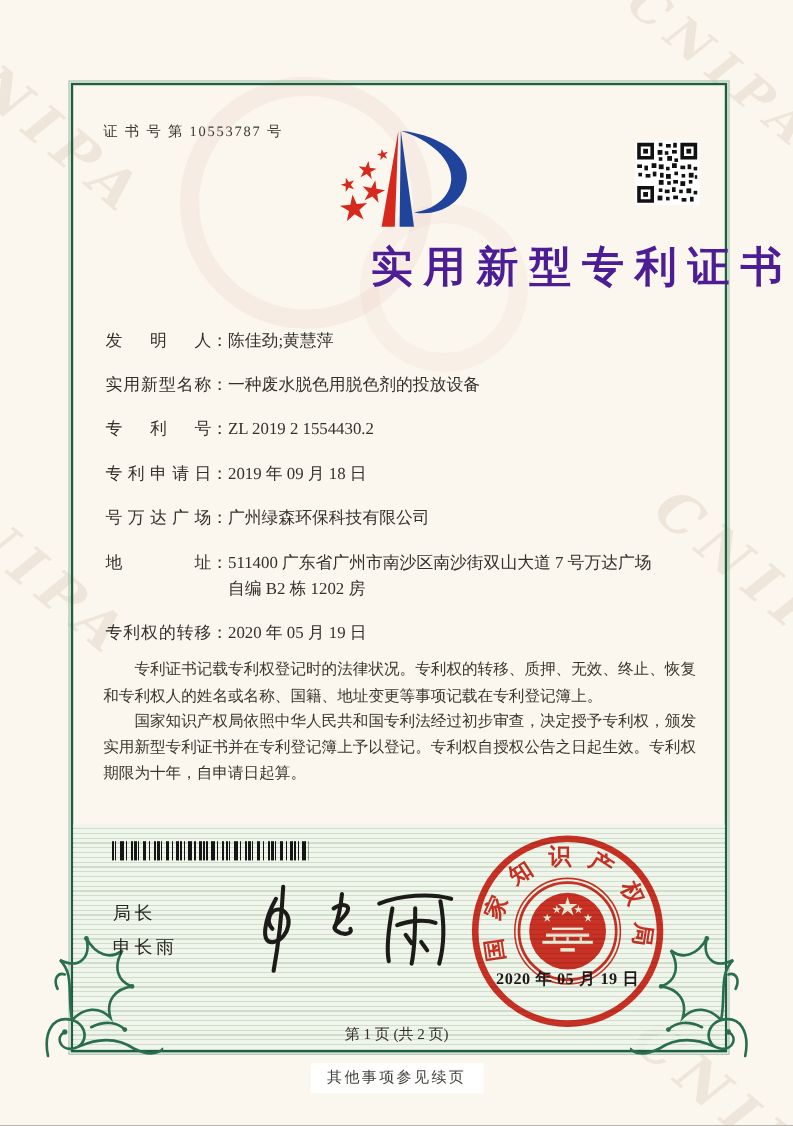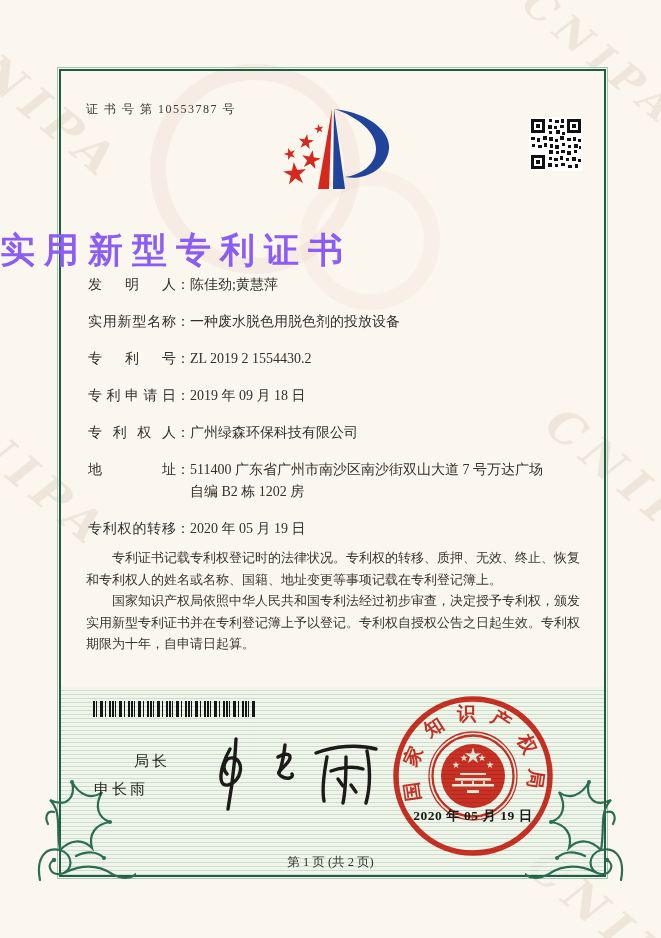--- a/index.html
+++ b/index.html
@@ -47,22 +47,22 @@
   .orn-right { left:525px; top:760px; transform:scaleX(-1); }
   
   .cert-no {
     position:absolute; z-index:3; left:86px; top:101px;
     font-size:12px; letter-spacing:1.5px; color:#3b3833;
   }
   .logo { position:absolute; z-index:3; left:253px; top:103px; }
   .qr   { position:absolute; z-index:3; left:529px; top:117px; }
   .title {
     position:absolute; z-index:3; left:0; top:199px; width:100%;
-    text-align:left; font-size:35px; font-weight:700;
-    letter-spacing:9px; color:#8b5cf6;margin-top:28px;
+    text-align:right; font-size:35px; font-weight:700;
+    letter-spacing:9px; color:#4c1d95;
   }
   
   .fields { position:absolute; z-index:3; left:88px; top:274px; width:480px; font-size:14px; }
   .row { line-height:22px; margin-bottom:15px; position:relative; }
   .lbl { display:inline-block; width:88px; text-align:justify; text-align-last:justify; vertical-align:top; }
   .colon { display:inline-block; width:14px; vertical-align:top; }
   .val { display:inline-block; vertical-align:top; }
   .val2 { margin-left:102px; line-height:22px; }
   .grp2 { position:absolute; left:257px; top:0; }
   
@@ -79,21 +79,21 @@
       #151515 3px 4px, transparent 4px 7px,
       #151515 7px 10px, transparent 10px 12px,
       #151515 12px 13px, transparent 13px 16px,
       #151515 16px 18px, transparent 18px 19px);
   }
   .sig-title, .sig-name {
     position:absolute; z-index:3; left:94px;
     font-family:"Liberation Sans","DejaVu Sans",sans-serif;
     font-size:15px; letter-spacing:3px; color:#26251f;
   }
-  .sig-title { top:752px;margin-left:40px; }
+  .sig-title { top:752px; }
   .sig-name  { top:780px; }
   .signature { position:absolute; z-index:3; left:198px; top:733px; }
   .seal { position:absolute; z-index:4; left:388px; top:691px; mix-blend-mode:multiply; opacity:0.95; }
   .seal-date {
     position:absolute; z-index:5; left:403px; top:807px; width:140px;
     text-align:center; font-size:13.5px; font-weight:600; color:#1c1a18; letter-spacing:0.5px;
   }
   .page-num {
     position:absolute; z-index:3; left:0; top:854px; width:100%;
     text-align:center; font-size:12.5px; color:#33302c;
@@ -236,21 +236,21 @@
     <div class="row">
       <span class="lbl">实用新型名称</span><span class="colon">：</span><span class="val">一种废水脱色用脱色剂的投放设备</span>
     </div>
     <div class="row">
       <span class="lbl">专利号</span><span class="colon">：</span><span class="val">ZL 2019 2 1554430.2</span>
     </div>
     <div class="row">
       <span class="lbl">专利申请日</span><span class="colon">：</span><span class="val">2019 年 09 月 18 日</span>
     </div>
     <div class="row">
-      <span class="lbl">专利权人</span><span class="colon">：</span><span class="val">广州绿森环保科技有限公司</span>
+      <span class="lbl">号万达广场</span><span class="colon">：</span><span class="val">广州绿森环保科技有限公司</span>
     </div>
     <div class="row">
       <span class="lbl">地址</span><span class="colon">：</span><span class="val">511400 广东省广州市南沙区南沙街双山大道 7 号万达广场</span>
       <div class="val2">自编 B2 栋 1202 房</div>
     </div>
     <div class="row">
       <span class="lbl">专利权的转移</span><span class="colon">：</span><span class="val">2020 年 05 月 19 日</span>
     </div>
   </div>
 
@@ -303,14 +303,17 @@
         <rect x="79" y="99" width="12" height="3"></rect>
         <rect x="73" y="90" width="2" height="3"></rect>
           <rect x="84" y="90" width="2" height="3"></rect>
           <rect x="95" y="90" width="2" height="3"></rect>
       </g>
     </g>
   </svg>
   <div class="seal-date">2020 年 05 月 19 日</div>
 
   <div class="page-num">第 1 页 (共 2 页)</div>
+  <div class="footer-note">
+    <span>其他事项参见续页</span>
+  </div>
 
 </div>
 
 </body></html>

